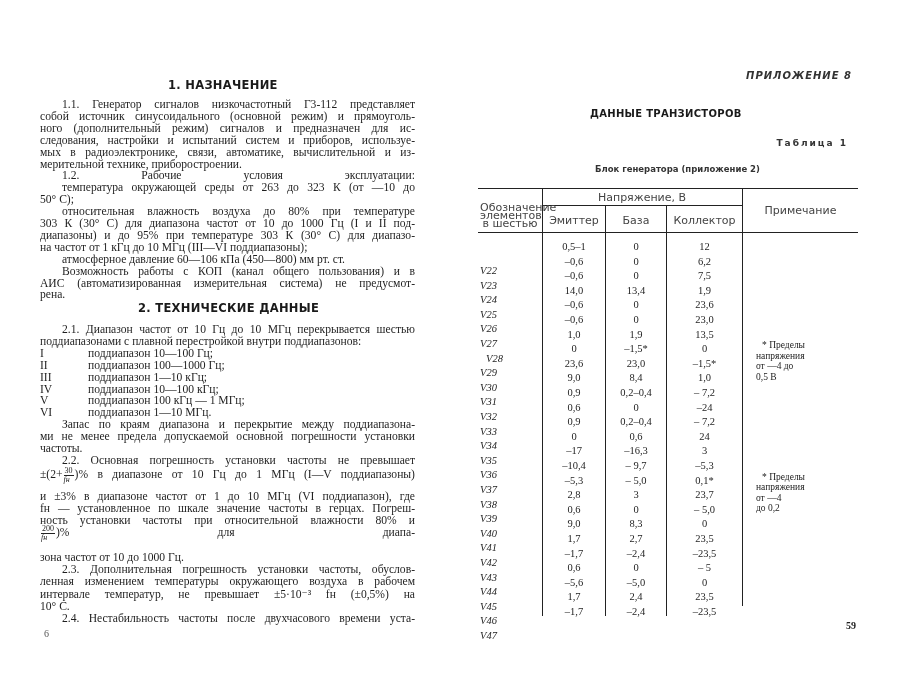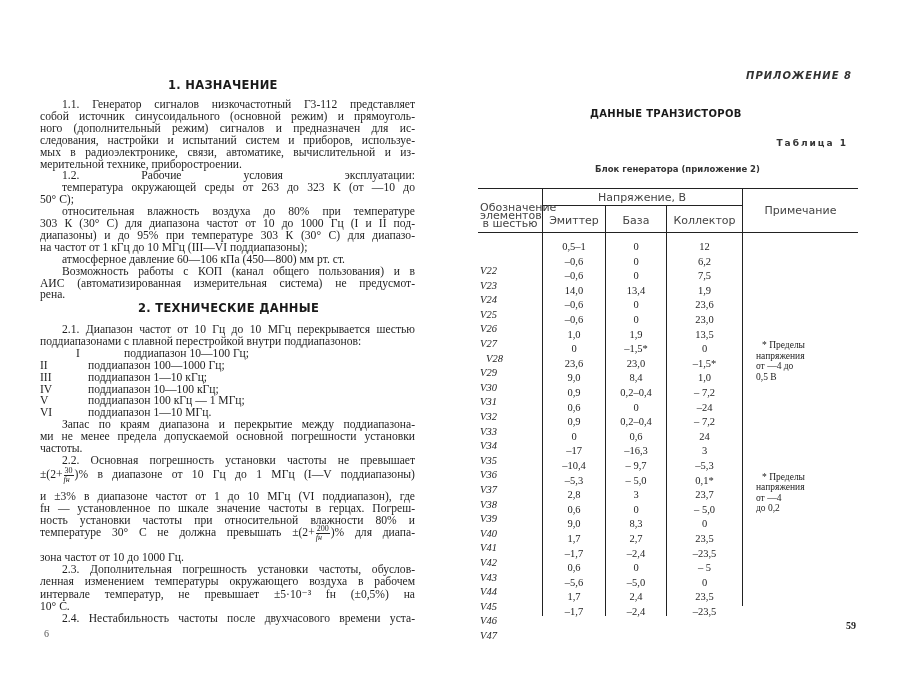--- a/index.html
+++ b/index.html
@@ -47,35 +47,35 @@
       <div class="line last" style="top: 240.8px;">на частот от 1 кГц до 10 МГц (III—VI поддиапазоны);</div>
       <div class="line ind last" style="top: 252.7px;">атмосферное давление 60—106 кПа (450—800) мм рт. ст.</div>
       <div class="line ind " style="top: 264.6px;">Возможность работы с КОП (канал общего пользования) и в</div>
       <div class="line " style="top: 276.5px;">АИС (автоматизированная измерительная система) не предусмот-</div>
       <div class="line last" style="top: 288.4px;">рена.</div>
     </div>
   <div class="h" style="left:138px; top:301px;">2. ТЕХНИЧЕСКИЕ ДАННЫЕ</div>
   <div id="block2">
       <div class="line ind" style="top: 323px;">2.1. Диапазон частот от 10 Гц до 10 МГц перекрывается шестью</div>
       <div class="line last" style="top: 335.2px;">поддиапазонами с плавной перестройкой внутри поддиапазонов:</div>
-      <div class="line last" style="top: 347.4px; margin-left: 36px;"><span style="display: inline-block; width: 44px; text-align: right; margin-right: 4px;">I</span><span>поддиапазон 10—100 Гц;</span></div>
+      <div class="line last" style="top: 347.4px;"><span style="display: inline-block; width: 44px; text-align: right; margin-right: 4px;">I</span><span>поддиапазон 10—100 Гц;</span></div>
       <div class="line last" style="top: 359.1px;"><span style="display: inline-block; width: 44px; text-align: right; margin-right: 4px;">II</span><span>поддиапазон 100—1000 Гц;</span></div>
       <div class="line last" style="top: 370.8px;"><span style="display: inline-block; width: 44px; text-align: right; margin-right: 4px;">III</span><span>поддиапазон 1—10 кГц;</span></div>
       <div class="line last" style="top: 382.5px;"><span style="display: inline-block; width: 44px; text-align: right; margin-right: 4px;">IV</span><span>поддиапазон 10—100 кГц;</span></div>
       <div class="line last" style="top: 394.2px;"><span style="display: inline-block; width: 44px; text-align: right; margin-right: 4px;">V</span><span>поддиапазон 100 кГц — 1 МГц;</span></div>
       <div class="line last" style="top: 405.9px;"><span style="display: inline-block; width: 44px; text-align: right; margin-right: 4px;">VI</span><span>поддиапазон 1—10 МГц.</span></div>
       <div class="line ind " style="top: 417.6px;">Запас по краям диапазона и перекрытие между поддиапазона-</div>
       <div class="line " style="top: 429.6px;">ми не менее предела допускаемой основной погрешности установки</div>
       <div class="line last" style="top: 441.6px;">частоты.</div>
       <div class="line ind " style="top: 453.6px;">2.2. Основная погрешность установки частоты не превышает</div>
       <div class="line" style="top: 464px; line-height: 22px;"><span>±(2+</span><span class="frac"><span class="num">30</span><span class="den">fн</span></span><span>)% в диапазоне от 10 Гц до 1 МГц (I—V поддиапазоны)</span></div>
       <div class="line " style="top: 490px;">и ±3% в диапазоне частот от 1 до 10 МГц (VI поддиапазон), где</div>
       <div class="line " style="top: 502px;">fн — установленное по шкале значение частоты в герцах. Погреш-</div>
       <div class="line " style="top: 514px;">ность установки частоты при относительной влажности 80% и</div>
-      <div class="line" style="top: 522px; line-height: 22px;"><span>температуре 30° C не должна превышать ±(2+</span><span class="frac"><span class="num">200</span><span class="den">fн</span></span><span>)% для диапа-</span></div>
+      <div class="line" style="top: 522px; line-height: 22px;"><span class="frac"><span class="num">200</span><span class="den">fн</span></span><span>)% для диапа-</span></div>
       <div class="line last" style="top: 551px;">зона частот от 10 до 1000 Гц.</div>
       <div class="line ind " style="top: 563.2px;">2.3. Дополнительная погрешность установки частоты, обуслов-</div>
       <div class="line " style="top: 575.4px;">ленная изменением температуры окружающего воздуха в рабочем</div>
       <div class="line " style="top: 587.6px;">интервале температур, не превышает ±5·10⁻³ fн (±0,5%) на</div>
       <div class="line last" style="top: 599.8px;">10° C.</div>
       <div class="line ind " style="top: 612px;">2.4. Нестабильность частоты после двухчасового времени уста-</div>
     </div>
   <div class="pgnum" style="left:44px; top:628px;">6</div>
 </div>
 

